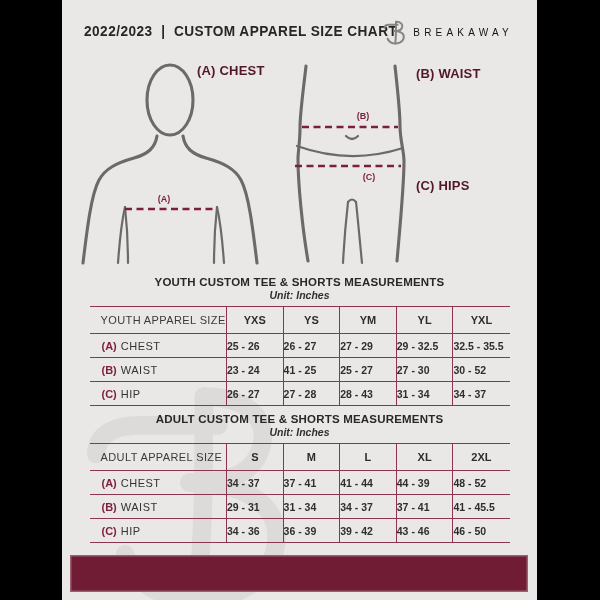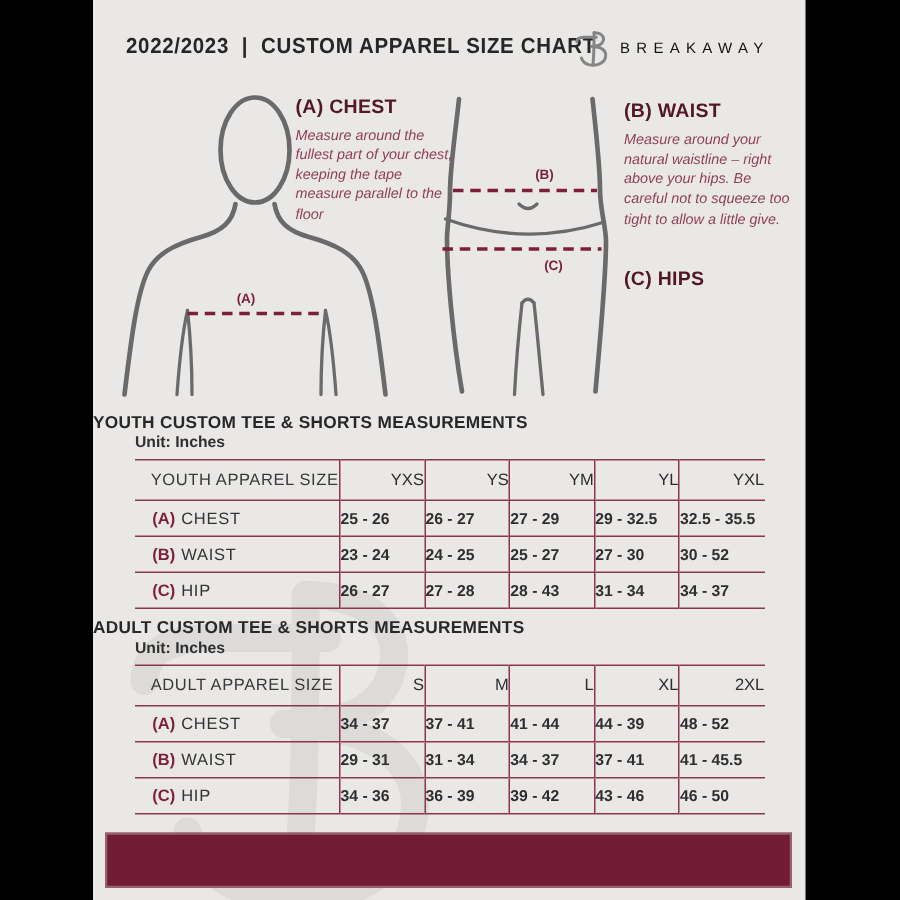--- a/index.html
+++ b/index.html
@@ -30,30 +30,30 @@
   .guide-title{font-weight:bold;font-size:13px;color:#521728;margin:0 0 6px 0;letter-spacing:0.2px;}
   .guide-text{font-style:italic;font-size:9.6px;line-height:1.37;color:#8f3e58;margin:0;}
   .chest-block{left:135px;top:3px;width:106px;}
   .waist-block{left:354px;top:6px;width:116px;}
   .hips-block{left:354px;top:118px;width:118px;}
 
   
   .table-section{position:absolute;left:0;width:100%;z-index:1;}
   .youth{top:276px;}
   .adult{top:413px;}
-  .tbl-title{text-align:left;font-weight:bold;font-size:11.5px;color:#282828;letter-spacing:0.2px;}
-  .tbl-unit{font-weight:bold;font-size:10.5px;color:#303030;margin-top:1px;padding-left:28px;}
+  .tbl-title{text-align:center;font-weight:bold;font-size:11.5px;color:#282828;letter-spacing:0.2px;}
+  .tbl-unit{text-align:center;font-style:italic;font-weight:bold;font-size:10.5px;color:#303030;margin-top:1px;}
   table{width:420px;margin:5px auto 0;border-collapse:collapse;table-layout:fixed;
     border-top:1.5px solid #8d3550;border-bottom:1.5px solid #8d3550;}
   col.c0{width:137px;}
   thead tr{border-bottom:1.5px solid #8d3550;}
   tbody tr{border-top:1.5px solid #8d3550;}
   th,td{padding:0;}
   th:nth-child(n+2),td:nth-child(n+2){border-left:1.5px solid #8d3550;}
-  thead th{height:26px;font-size:11px;font-weight:normal;color:#2d2d2d;text-align:right;}
+  thead th{height:26px;font-size:11px;font-weight:bold;color:#2d2d2d;text-align:center;}
   thead th.label-col{font-weight:normal;text-align:left;padding-left:11px;letter-spacing:0.4px;
     color:#3a3a3a;font-size:11px;}
   tbody td{height:23px;text-align:left;font-size:10.5px;font-weight:bold;color:#2e2e2e;}
   tbody td.lbl{text-align:left;padding-left:12px;font-size:11px;}
   .pfx{color:#7c1f39;font-weight:bold;margin-right:4px;}
   .rowlabel{color:#333;font-weight:normal;letter-spacing:0.5px;}
 
   
   .footer-bar{position:absolute;left:8px;top:555px;width:458px;height:37px;background:#6f1c34;
     box-shadow:inset 0 0 0 1.5px rgba(255,255,255,0.30);z-index:3;}
@@ -106,25 +106,23 @@
       <path class="thin-line" d="M74,142 C76,160 78,183 80,203"></path>
       <path class="thin-line" d="M66,142 q4,-5 8,0"></path>
       <path class="dash" d="M20,67 H116"></path>
       <text x="81" y="59" text-anchor="middle">(B)</text>
       <path class="dash" d="M13,106 H119"></path>
       <text x="87" y="120" text-anchor="middle">(C)</text>
     </svg>
 
     <div class="guide-block chest-block">
       <p class="guide-title">(A) CHEST</p>
-      <p class="guide-text">Measure around the fullest part of your chest, keeping the tape measure parallel to the floor</p>
     </div>
     <div class="guide-block waist-block">
       <p class="guide-title">(B) WAIST</p>
-      <p class="guide-text">Measure around your natural waistline – right above your hips. Be careful not to squeeze too tight to allow a little give.</p>
     </div>
     <div class="guide-block hips-block">
       <p class="guide-title">(C) HIPS</p>
     </div>
   </div>
 
   <div class="table-section youth">
     <div class="tbl-title">YOUTH CUSTOM TEE &amp; SHORTS MEASUREMENTS</div>
     <div class="tbl-unit">Unit: Inches</div>
     <table>
@@ -151,21 +149,21 @@
           <td class="lbl"><span class="pfx">(A)</span><span class="rowlabel">CHEST</span></td>
           <td>25 - 26</td>
           <td>26 - 27</td>
           <td>27 - 29</td>
           <td>29 - 32.5</td>
           <td>32.5 - 35.5</td>
         </tr>
         <tr>
           <td class="lbl"><span class="pfx">(B)</span><span class="rowlabel">WAIST</span></td>
           <td>23 - 24</td>
-          <td>24 - 25</td>
+          <td>41 - 25</td>
           <td>25 - 27</td>
           <td>27 - 30</td>
           <td>30 - 52</td>
         </tr>
         <tr>
           <td class="lbl"><span class="pfx">(C)</span><span class="rowlabel">HIP</span></td>
           <td>26 - 27</td>
           <td>27 - 28</td>
           <td>28 - 43</td>
           <td>31 - 34</td>

